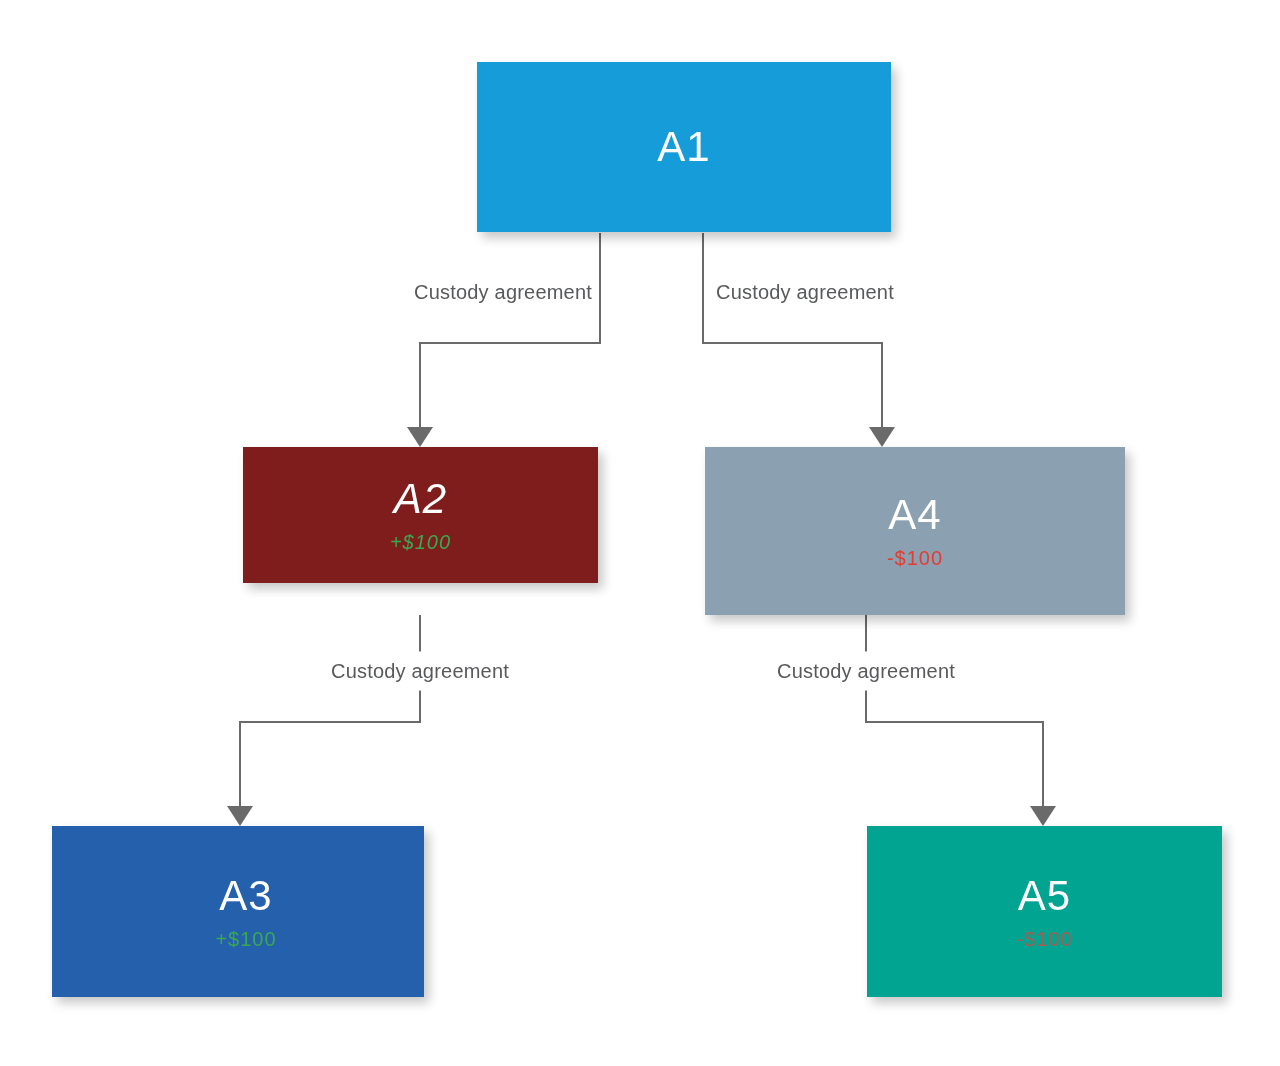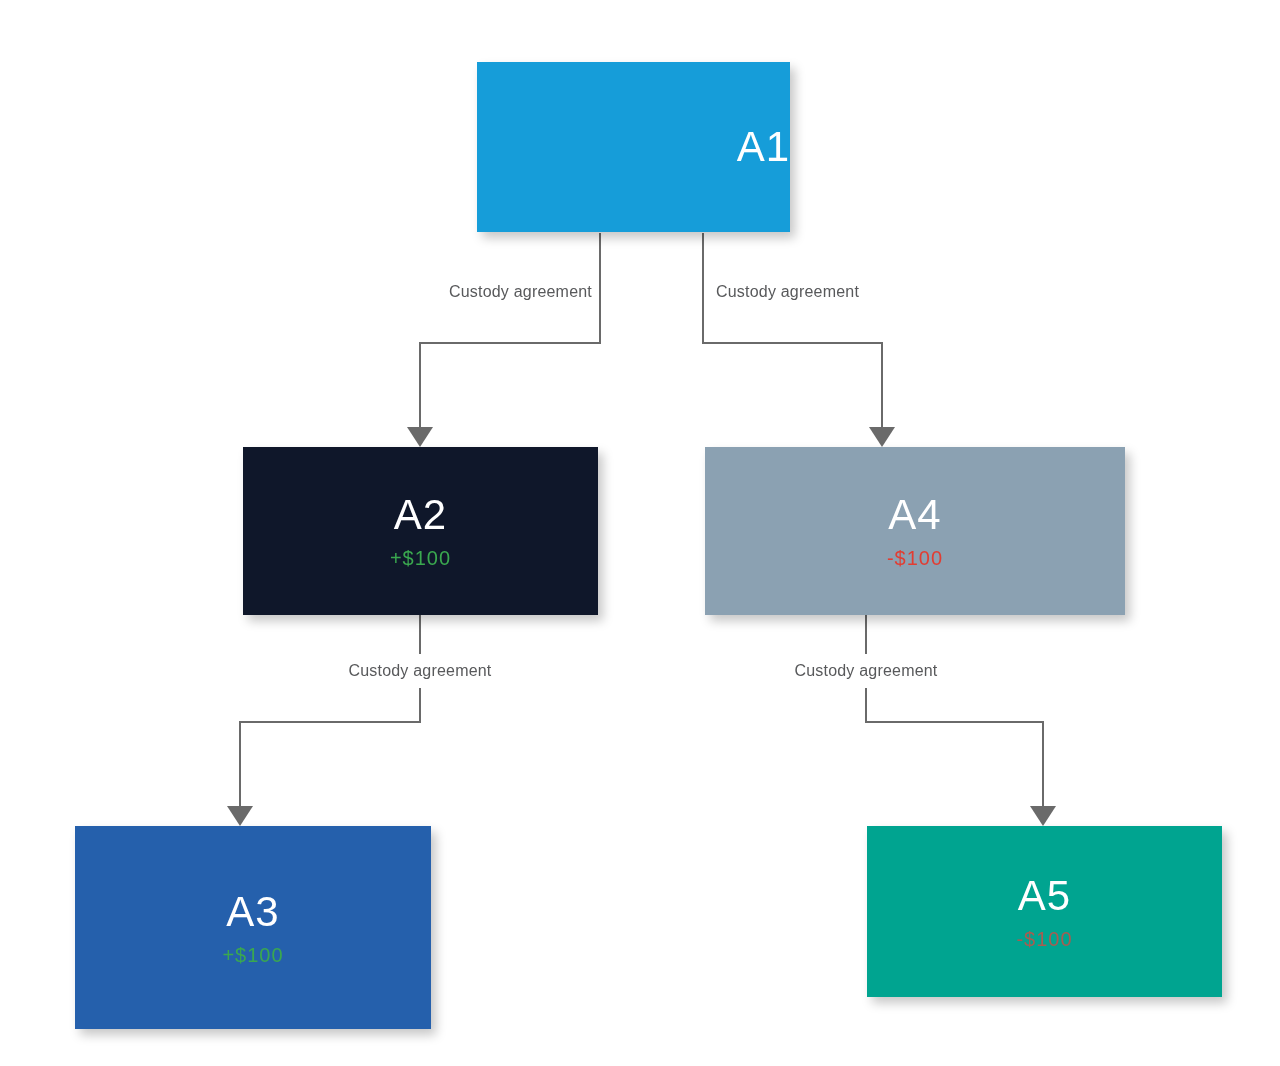--- a/index.html
+++ b/index.html
@@ -36,21 +36,21 @@
   .node-amount {
     font-size: 20px;
     font-weight: 400;
     line-height: 1;
     letter-spacing: 1px;
   }
   .edge-label {
     position: absolute;
     z-index: 3;
     color: #58595b;
-    font-size: 16px;
+    font-size: 20px;
     letter-spacing: 0.2px;
     white-space: nowrap;
   }
   .edge-label.on-line {
     background: #ffffff;
     padding: 8px 10px;
   }
 </style>
 </head>
 <body>
@@ -73,35 +73,35 @@
   </svg>
 
   <div class="edge-label" style="right:688px; top:292px; transform:translateY(-50%);">Custody agreement</div>
 
   <div class="edge-label" style="left:716px; top:292px; transform:translateY(-50%);">Custody agreement</div>
 
   <div class="edge-label on-line" style="left:420px; top:671px; transform:translate(-50%,-50%);">Custody agreement</div>
 
   <div class="edge-label on-line" style="left:866px; top:671px; transform:translate(-50%,-50%);">Custody agreement</div>
 
-  <div class="node" style="left: 477px; top: 62px; width: 313px; height: 170px; background-color: rgb(22, 157, 217); align-items: flex-end;">
+  <div class="node" style="left: 477px; top: 62px; width: 414px; height: 170px; background-color: rgb(22, 157, 217);">
     <div class="node-title">A1</div>
   </div>
 
-  <div class="node" style="left: 243px; top: 447px; width: 355px; height: 168px; background-color: #0f172a;">
+  <div class="node" style="left: 243px; top: 447px; width: 355px; height: 136px; background-color: #7f1d1d; font-style: italic;">
     <div class="node-title">A2</div>
     <div class="node-amount" style="color: rgb(58, 168, 79);">+$100</div>
   </div>
 
   <div class="node" style="left: 705px; top: 447px; width: 420px; height: 168px; background-color: rgb(139, 161, 178);">
     <div class="node-title">A4</div>
     <div class="node-amount" style="color: rgb(226, 61, 50);">-$100</div>
   </div>
 
-  <div class="node" style="left: 75px; top: 826px; width: 356px; height: 203px; background-color: rgb(37, 96, 172);">
+  <div class="node" style="left: 52px; top: 826px; width: 356px; height: 171px; background-color: rgb(37, 96, 172); padding-left: 16px;">
     <div class="node-title">A3</div>
     <div class="node-amount" style="color: rgb(58, 168, 79);">+$100</div>
   </div>
 
   <div class="node" style="left: 867px; top: 826px; width: 355px; height: 171px; background-color: rgb(0, 164, 144);">
     <div class="node-title">A5</div>
     <div class="node-amount" style="color: rgb(168, 92, 80);">-$100</div>
   </div>
 
 </div>

